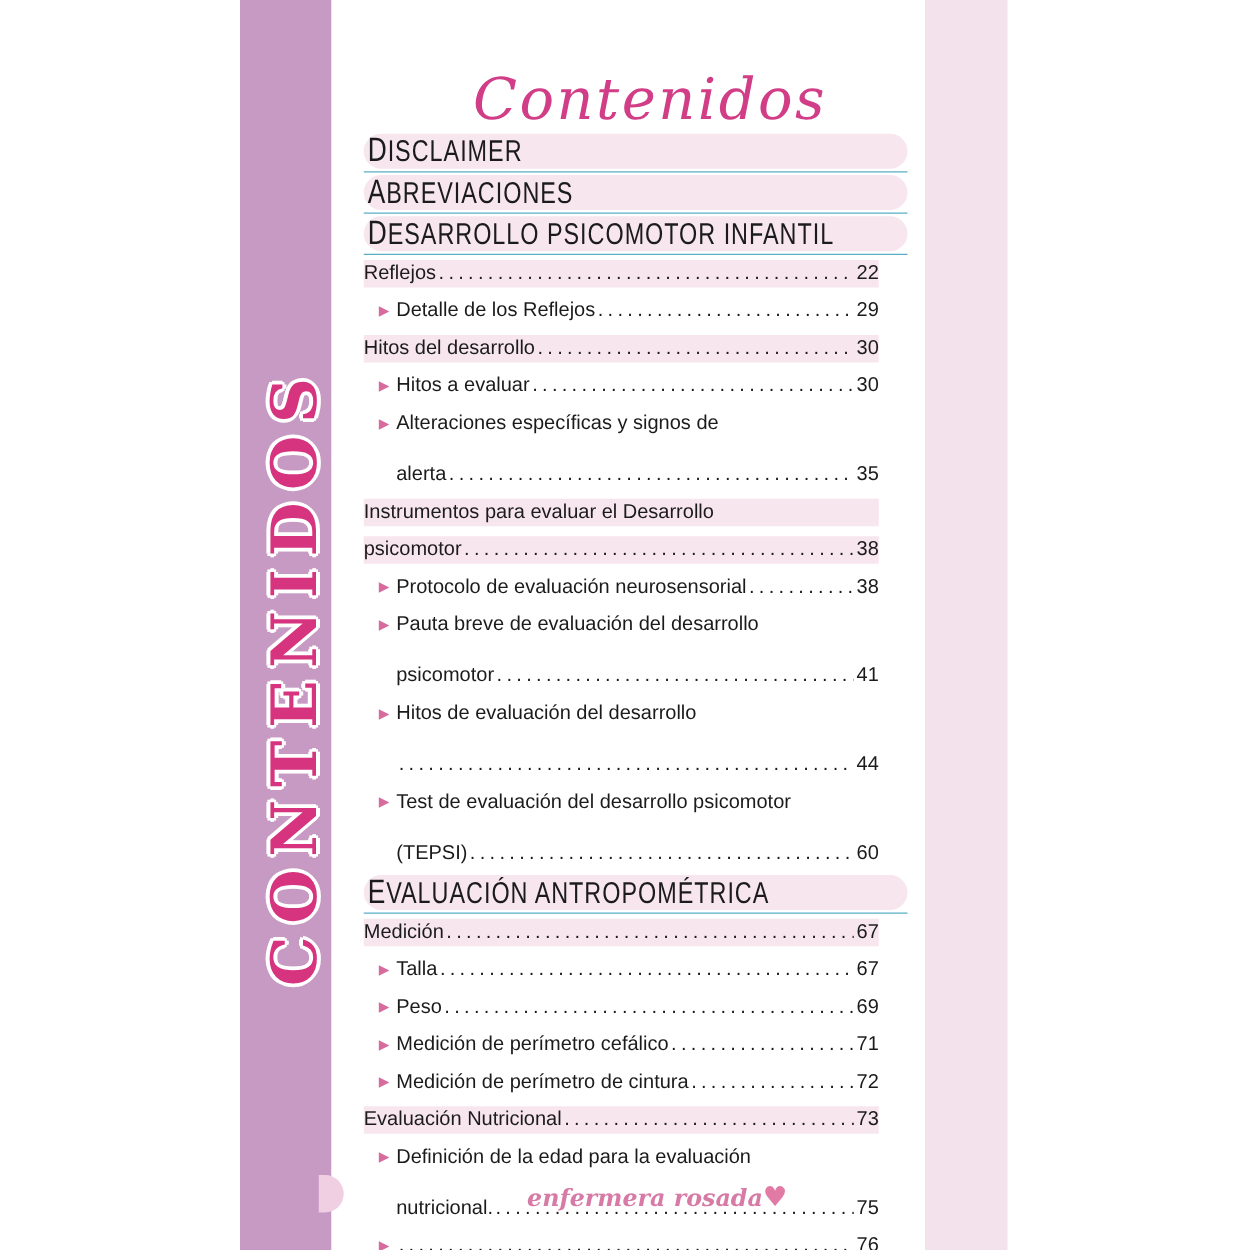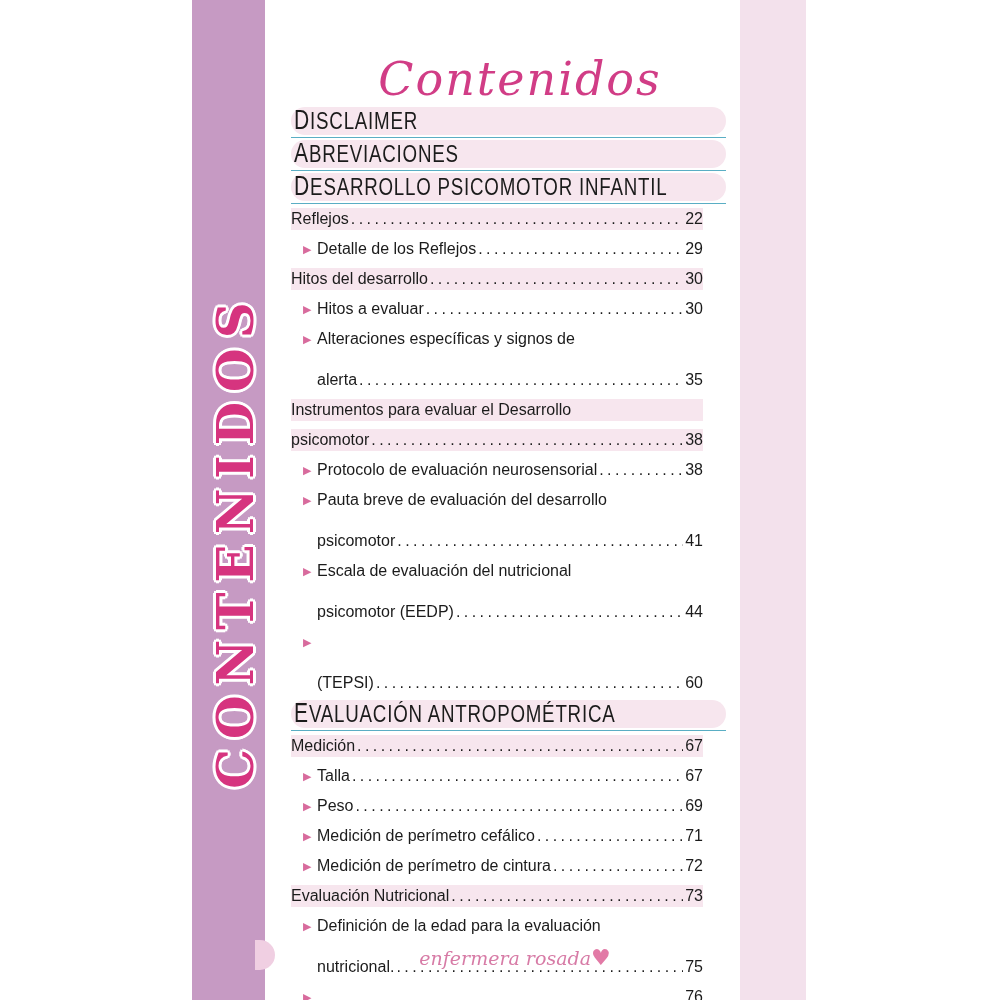--- a/index.html
+++ b/index.html
@@ -18,21 +18,21 @@
   .sec .t::first-letter { font-size:27px; }
   .row { position:relative; display:flex; align-items:flex-start; height:30px; line-height:30px; font-size:16px; color:#1b1b1b; font-family:Liberation Sans, sans-serif; }
   .row.lvl1 { background:linear-gradient(to right, #f7e6ee 0%, #f7e6ee 100%); background-size:100% 22px; background-repeat:no-repeat; background-position:0 4px; width:412px; }
   .row.lvl2 { padding-left:12px; width:400px; }
   .row.cont { padding-left:26px; width:386px;margin-top:11px; }
   .row .arrow { color:#d86b9d; font-size:11px; width:14px; flex:none; }
   .row .lab { white-space:nowrap; flex:none; }
   .row .dots { flex:1; overflow:hidden; white-space:nowrap; letter-spacing:3px; color:#1b1b1b; margin:0 2px; }
   .row .dots::before { content:". . . . . . . . . . . . . . . . . . . . . . . . . . . . . . . . . . . . . . . . . . . . . . . . . ."; letter-spacing:0; word-spacing:-1px; }
   .row .pg { flex:none; text-align:right; }
-  .footer { position:absolute; left:400px; top:945px; width:230px; text-align:center; font-family:"DejaVu Serif", serif; font-style:italic; font-size:19px; color:#d77ba6; }
+  .footer { position:absolute; left:400px; top:945px; width:230px; text-align:right; font-family:"DejaVu Serif", serif; font-style:italic; font-size:19px; color:#d77ba6;font-weight:bold; }
   .footer .heart { color:#e27aa6; font-style:normal; font-size:22px; }
 </style>
 </head>
 <body>
 
 <div class="page"></div>
 <div class="left-strip"></div>
 <div class="right-strip"></div>
 <div class="tab-circle"></div>
 
@@ -95,29 +95,29 @@
       <span class="arrow">▶</span>
       <span class="lab">Pauta breve de evaluación del desarrollo</span>
     </div>
     <div class="row cont">
       <span class="lab">psicomotor</span>
       <span class="dots"></span>
       <span class="pg">41</span>
     </div>
     <div class="row lvl2">
       <span class="arrow">▶</span>
-      <span class="lab">Escala de evaluación del nutricional</span>
+      <span class="lab">Hitos de evaluación del desarrollo</span>
     </div>
     <div class="row cont">
-      <span class="lab">psicomotor (EEDP)</span>
       <span class="dots"></span>
       <span class="pg">44</span>
     </div>
     <div class="row lvl2">
       <span class="arrow">▶</span>
+      <span class="lab">Test de evaluación del desarrollo psicomotor</span>
     </div>
     <div class="row cont">
       <span class="lab">(TEPSI)</span>
       <span class="dots"></span>
       <span class="pg">60</span>
     </div>
     <div class="sec"><div class="bg"></div><span class="t">Evaluación antropométrica</span></div>
     <div class="row lvl1">
       <span class="lab">Medición</span>
       <span class="dots"></span>

